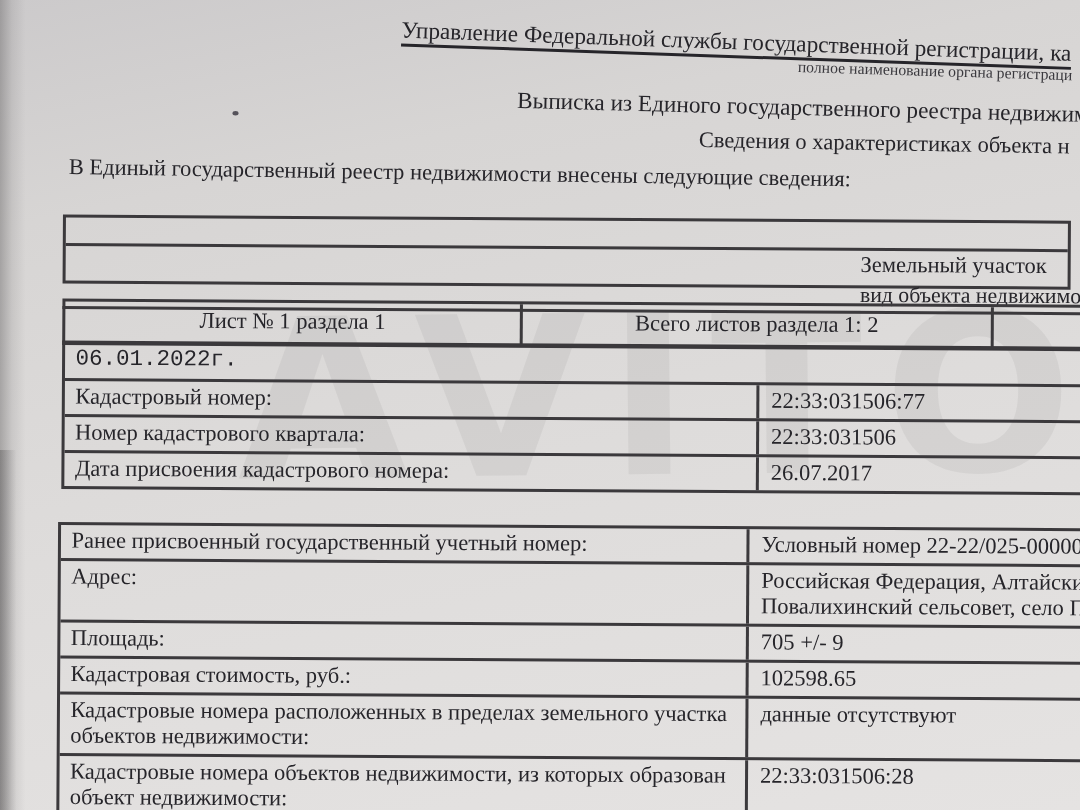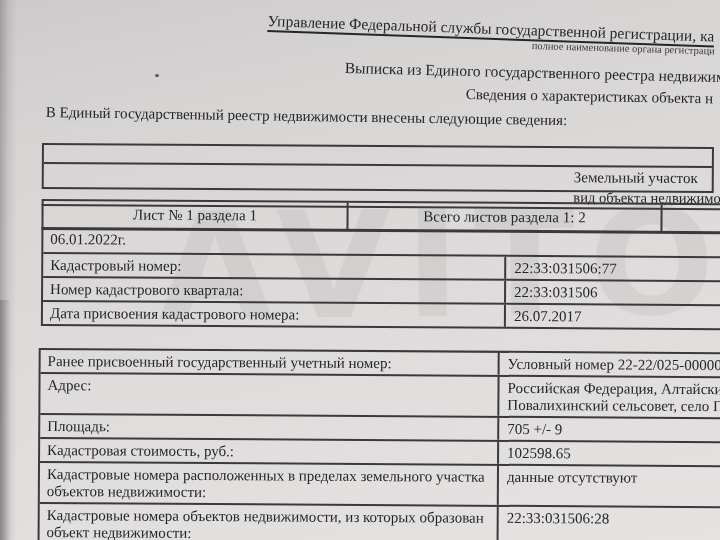--- a/index.html
+++ b/index.html
@@ -50,21 +50,21 @@
     position:absolute;left:42px;top:186px;width:700px;text-align:right;
     font-size:14.5px;padding-bottom:1px;border-bottom:2px solid #3b393c;
   }
   .tableB{position:absolute;left:42px;top:199px;width:750px;display:flex;height:27px;}
   .tableB .cell{border-right:2px solid #3b393c;display:flex;align-items:center;justify-content:center;font-size:15px;}
   .tableB .c1{width:303px;}
   .tableB .c2{width:312px;}
   .tableB .c3{flex:1;border-right:none;}
 
   .tableC{position:absolute;left:42px;top:227px;width:752px;}
-  .tableC .date{padding:2px 6px 2px 7px;font-size:15px;height:19px;}
+  .tableC .date{padding:2px 6px 2px 7px;font-size:15px;height:19px;font-family:Liberation Mono, monospace;}
   .tableD{position:absolute;left:40px;top:348px;width:754px;}
   .tableD .lbl{width:444px;}
   .addr2{display:block;}
 </style>
 </head>
 <body>
 
 <div class="photo">
 
   <div class="watermark">AVITO</div>

